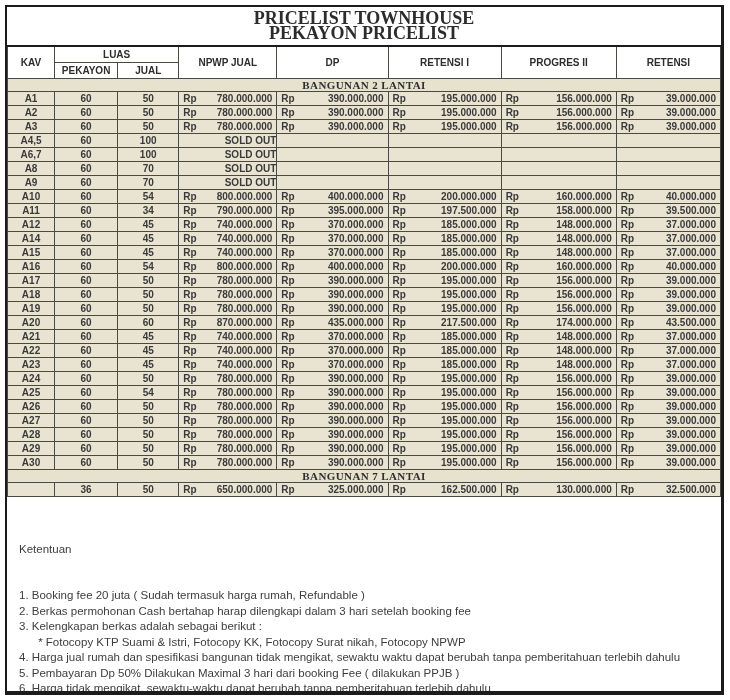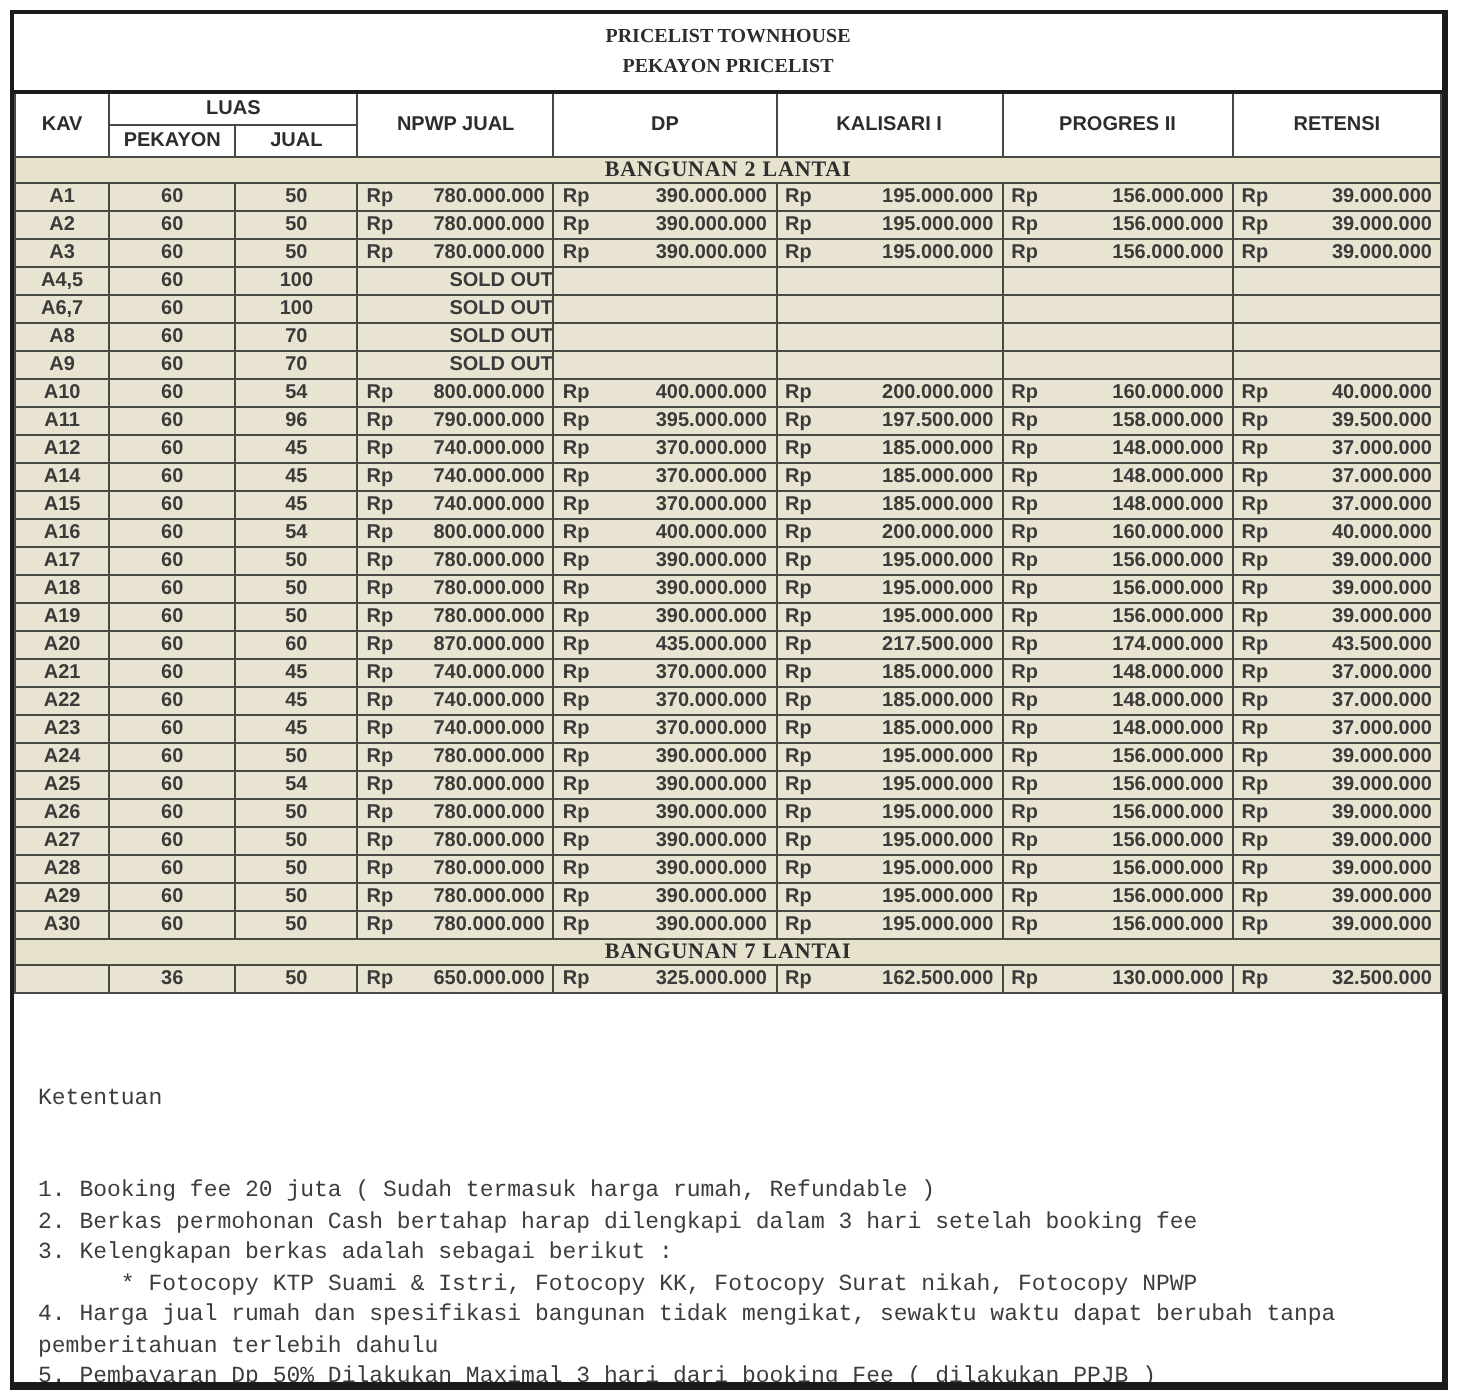--- a/index.html
+++ b/index.html
@@ -9,21 +9,21 @@
     font-family:"Liberation Sans",sans-serif;
     position:relative;
   }
   .doc{
     width:100%;height:100%;box-sizing:border-box;
     border:2px solid #1b1b1b;border-right-width:3px;border-bottom-width:4px;
     background:#ffffff;overflow:hidden;
   }
   .title-block{
     height:38px;display:flex;flex-direction:column;justify-content:center;align-items:center;
-    font-family:"Liberation Serif",serif;font-weight:bold;font-size:10px;color:#2c2c2c;
+    font-family:"Liberation Serif",serif;font-weight:bold;font-size:18px;color:#2c2c2c;
     line-height:15px;background:#fff;
   }
   table.pricelist{
     width:100%;border-collapse:collapse;table-layout:fixed;border-radius:30px;
   }
   table.pricelist td, table.pricelist th{
     border:1px solid #4a4a45;box-sizing:border-box;overflow:hidden;white-space:nowrap;
   }
   table.pricelist th{
     background:#ffffff;color:#2d2d2d;font-size:10px;font-weight:bold;
@@ -40,21 +40,21 @@
   td.price.sold{text-align:right;}
   tr.section-band td{
     font-family:Liberation Serif, serif;font-size:11px;font-weight:bold;
     letter-spacing:.4px;text-align:center;color:#2f2f2f;height:13px;
     background:#e6e2cd;
   }
   .notes{
     padding:14px 0 0 12px;font-size:11.5px;color:#3d3d3d;line-height:15.5px;
     white-space:pre-wrap;
   }
-  .notes .note-line{white-space:pre-wrap;font-family:Liberation Mono, monospace;}
+  .notes .note-line{white-space:pre-wrap;}
 </style>
 </head>
 <body>
 
 <div class="page">
   <div class="doc">
 
     <div class="title-block">
       <div>PRICELIST TOWNHOUSE</div>
       <div>PEKAYON PRICELIST</div>
@@ -70,21 +70,21 @@
           <col style="width:113px">
         <col style="width:115px">
           <col style="width:104px">
       </colgroup>
       <thead>
         <tr>
           <th rowspan="2">KAV</th>
           <th colspan="2">LUAS</th>
           <th rowspan="2">NPWP JUAL</th>
           <th rowspan="2">DP</th>
-          <th rowspan="2">KALISARI I</th>
+          <th rowspan="2">RETENSI I</th>
           <th rowspan="2">PROGRES II</th>
           <th rowspan="2">RETENSI</th>
         </tr>
         <tr>
           <th>PEKAYON</th>
           <th>JUAL</th>
         </tr>
       </thead>
       <tbody>
           <tr class="section-band">
@@ -226,21 +226,21 @@
               <span class="val">160.000.000</span>
             </td>
             <td class="price">
               <span class="rp">Rp</span>
               <span class="val">40.000.000</span>
             </td>
           </tr>
           <tr>
             <td class="center">A11</td>
             <td class="center">60</td>
-            <td class="center">96</td>
+            <td class="center">34</td>
             <td class="price">
               <span class="rp">Rp</span>
               <span class="val">790.000.000</span>
             </td>
             <td class="price">
               <span class="rp">Rp</span>
               <span class="val">395.000.000</span>
             </td>
             <td class="price">
               <span class="rp">Rp</span>

